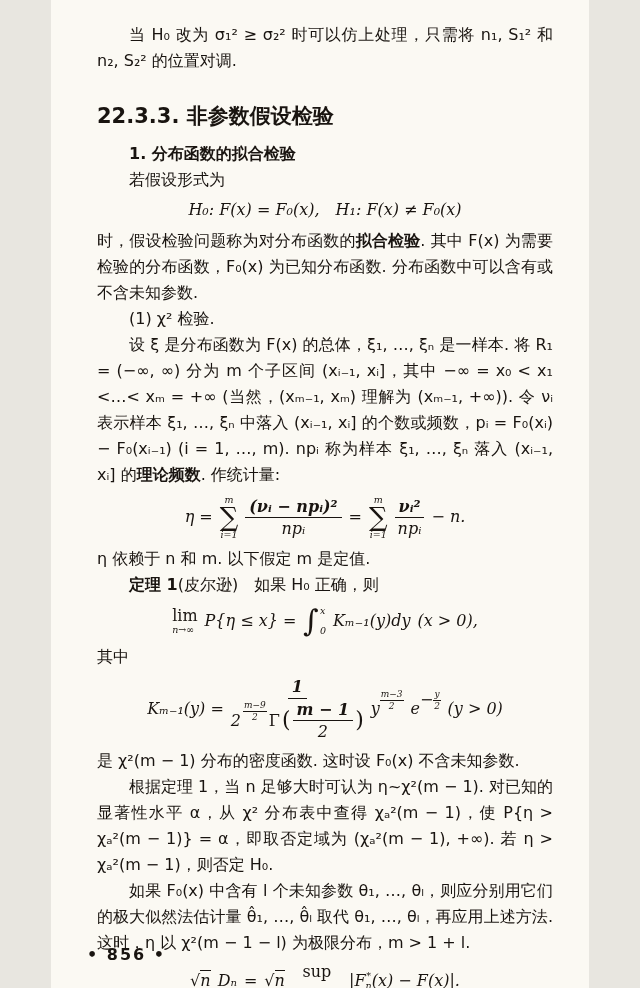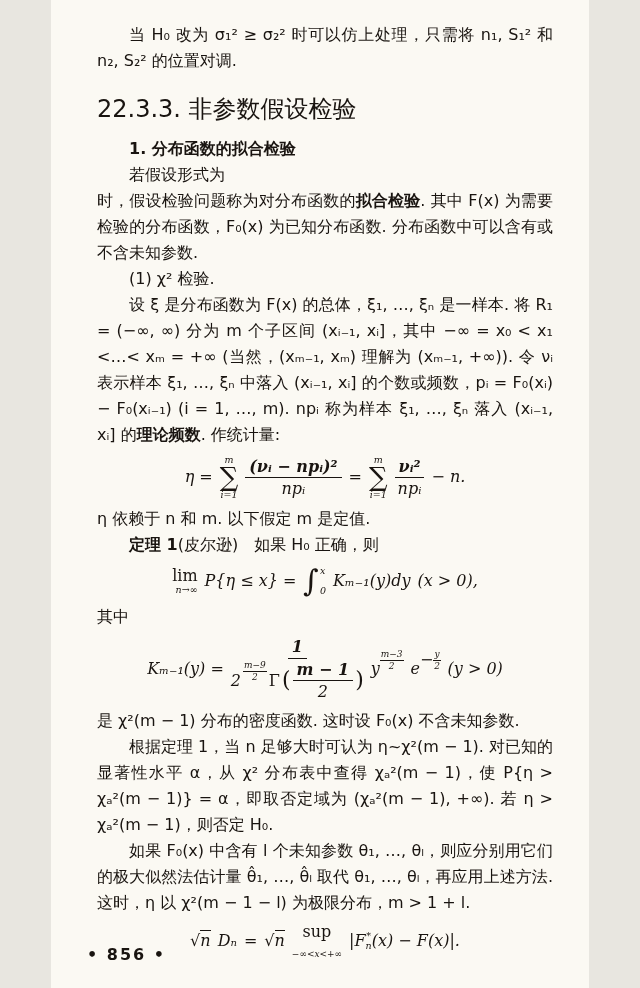--- a/index.html
+++ b/index.html
@@ -7,38 +7,38 @@
     width:538px;height:988px;box-sizing:border-box;
     margin:0 auto;position:relative;overflow:hidden;
     padding:22px 36px 0 46px;
     background:#fbf9f3;color:#191410;
     font-family:"DejaVu Sans","Liberation Sans",sans-serif;
     font-size:16px;line-height:26px;
   }
   .para{margin:0;text-align:justify;}
   .indent{text-indent:2em;}
   .bold{font-weight:bold;}
-  .heading{font-size:24px;font-weight:normal;margin:20px 0 12px;line-height:1.25;}
+  .heading{font-size:21px;font-weight:bold;margin:29px 0 12px;line-height:1.25;}
   .formula{
     display:flex;justify-content:center;align-items:center;gap:7px;
     font-family:"DejaVu Serif","Liberation Serif",serif;font-style:italic;
     font-size:16px;margin:7px 0;line-height:1.3;
   }
   .sum{display:inline-flex;flex-direction:column;align-items:center;gap:1px;}
   .slim{font-size:9.5px;line-height:1;}
   .ssym{font-size:26px;line-height:.9;font-style:normal;}
   .frac{display:inline-flex;flex-direction:column;align-items:center;line-height:1.2;}
   .frac>.num{border-bottom:1.4px solid #191410;padding:0 4px 1px;font-weight:bold;}
   .frac>.den{padding-top:1px;}
   .denrow{display:inline-flex;flex-direction:row;align-items:center;gap:2px;}
   .mfrac{display:inline-flex;flex-direction:column;align-items:center;font-size:9px;line-height:1.2;}
   .mfrac>.mn{border-bottom:1px solid #191410;padding:0 1px;}
   .expo{transform:translateY(-9px);}
   .expogrp{display:inline-flex;align-items:center;transform:translateY(-9px);}
-  .limop{display:inline-flex;flex-direction:column;align-items:flex-end;line-height:1;gap:1px;}
+  .limop{display:inline-flex;flex-direction:column;align-items:flex-start;line-height:1;gap:1px;}
   .limop>.op{font-style:normal;}
   .limop>.lsub{font-size:9.5px;}
   .intwrap{display:inline-flex;align-items:center;}
   .int{font-size:30px;line-height:1;font-style:normal;}
   .intlims{display:inline-flex;flex-direction:column;justify-content:space-between;height:32px;font-size:9.5px;margin-left:1px;}
   .supop{display:inline-flex;flex-direction:column;align-items:center;line-height:1.1;gap:9px;}
   .supop>.op{font-style:normal;}
   .supop>.cond{font-size:9px;}
   .sqrt{white-space:nowrap;}
   .sqrt>.rad{border-top:1.4px solid #191410;}
@@ -54,20 +54,23 @@
 <div class="page">
 
   <p class="para indent">当 H₀ 改为 σ₁² ≥ σ₂² 时可以仿上处理，只需将 n₁, S₁² 和 n₂, S₂² 的位置对调.</p>
 
   <h2 class="heading">22.3.3. 非参数假设检验</h2>
 
   <p class="para indent bold">1. 分布函数的拟合检验</p>
 
   <p class="para indent">若假设形式为</p>
 
+  <div class="formula">
+    <span>H₀:  F(x) = F₀(x),　H₁:  F(x) ≠ F₀(x)</span>
+  </div>
 
   <p class="para"><span>时，假设检验问题称为对分布函数的</span><b>拟合检验</b><span>.  其中 F(x) 为需要检验的分布函数，F₀(x) 为已知分布函数. 分布函数中可以含有或不含未知参数.</span></p>
 
   <p class="para indent">(1) χ² 检验.</p>
 
   <p class="para indent"><span>设 ξ 是分布函数为 F(x) 的总体，ξ₁, …, ξₙ 是一样本. 将 R₁ = (−∞, ∞) 分为 m 个子区间 (xᵢ₋₁, xᵢ]，其中 −∞ = x₀ &lt; x₁ &lt;…&lt; xₘ = +∞ (当然，(xₘ₋₁, xₘ) 理解为 (xₘ₋₁, +∞)).  令 νᵢ 表示样本 ξ₁, …, ξₙ 中落入 (xᵢ₋₁, xᵢ] 的个数或频数，pᵢ = F₀(xᵢ) − F₀(xᵢ₋₁) (i = 1, …, m). npᵢ 称为样本 ξ₁, …, ξₙ 落入 (xᵢ₋₁, xᵢ] 的</span><b>理论频数</b><span>. 作统计量:</span></p>
 
   <div class="formula">
     <span>η =</span>
     <span class="sum">

